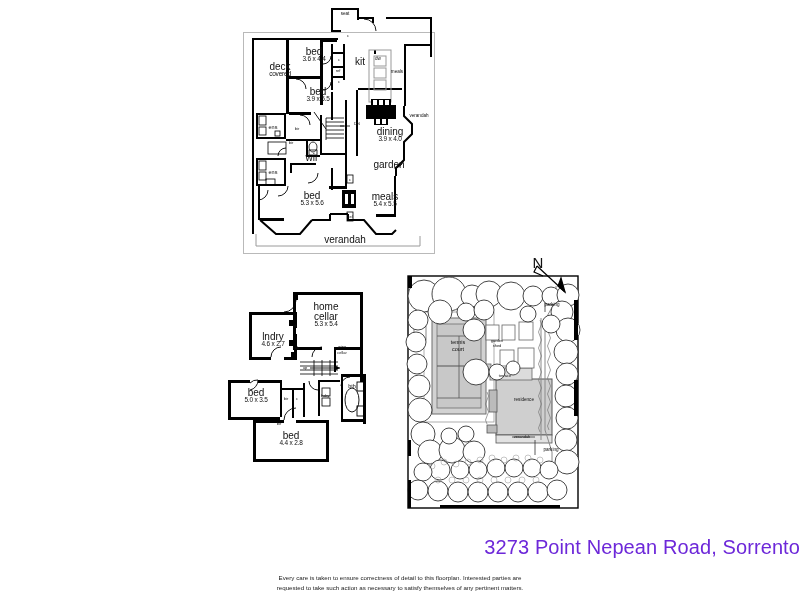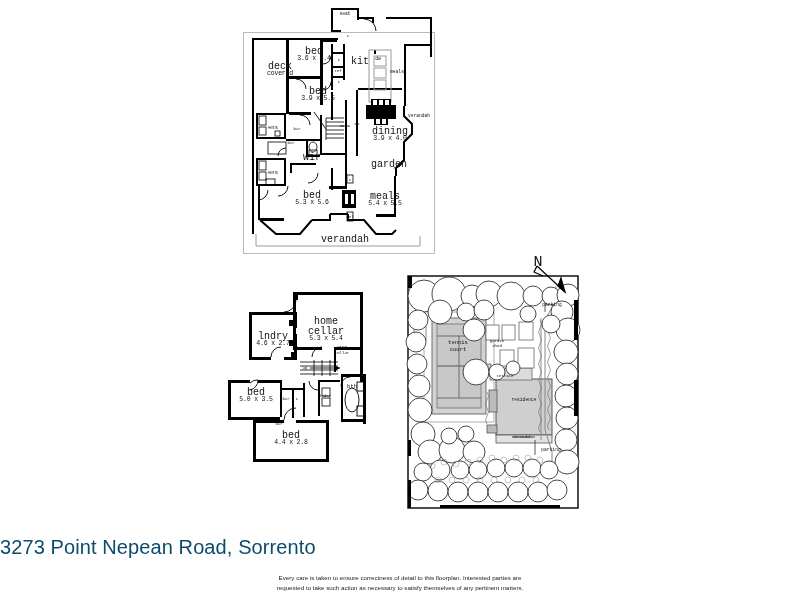--- a/index.html
+++ b/index.html
@@ -1,30 +1,30 @@
 <!DOCTYPE html>
 <html><head>
 <meta charset="utf-8">
 <title>Floorplan</title>
 <style>
   html,body{margin:0;padding:0;background:#ffffff;}
   body{width:800px;height:600px;font-family:"Liberation Sans",sans-serif;color:#000;overflow:hidden;position:relative;}
   #stage{position:absolute;left:0;top:0;width:800px;height:600px;}
   .abs{position:absolute;}
-  .lbl{position:absolute;font-family:Liberation Mono, monospace;color:#111;line-height:1.0;white-space:nowrap;text-align:center;}
+  .lbl{position:absolute;font-family:Liberation Sans, sans-serif;color:#111;line-height:1.0;white-space:nowrap;text-align:center;}
   .lbl .nm{display:block;}
   .lbl .dim{display:block;font-size:6px;letter-spacing:-0.2px;margin-top:-1px;}
   .ctr{transform:translate(-50%,-50%);}
   .room-med{font-size:10px;}
   .room-med .dim{font-size:6.5px;}
   .tiny{font-size:5.5px;}
   .tiny2{font-size:4.6px;}
   .micro{font-size:4px;}
   .outline{position:absolute;border:1px solid #b9b9b9;box-sizing:border-box;}
-  .title{position:absolute;width:100%;text-align:left;font-size:20px;letter-spacing:0.1px;color:#0c4a6e;}
+  .title{position:absolute;width:100%;text-align:right;font-size:20px;letter-spacing:0.1px;color:#6d28d9;}
   .disc{position:absolute;width:100%;text-align:center;font-size:6.2px;color:#222;line-height:1.55;}
   svg{display:block;overflow:visible;}
 </style>
 </head>
 <body>
 
 <div id="stage">
 
   <div class="outline" style="left:243px;top:32px;width:192px;height:222px;"></div>
 
@@ -435,21 +435,21 @@
   <div class="lbl ctr micro" style="left:297px;top:129px;"><span>bir</span></div>
   <div class="lbl ctr micro" style="left:291px;top:143px;"><span>bir</span></div>
   <div class="lbl ctr micro" style="left:357px;top:124px;"><span>DN</span></div>
   <div class="lbl ctr micro" style="left:338px;top:71px;"><span>ref</span></div>
   <div class="lbl ctr micro" style="left:339px;top:60px;"><span>c</span></div>
   <div class="lbl ctr micro" style="left:339px;top:82px;"><span>c</span></div>
   <div class="lbl ctr micro" style="left:348px;top:36px;"><span>c</span></div>
   <div class="lbl ctr micro" style="left:350px;top:180px;"><span>c</span></div>
   <div class="lbl ctr micro" style="left:350px;top:217px;"><span>cel</span></div>
 
-  <div class="lbl ctr room-med" style="left:326px;top:330px;">
+  <div class="lbl ctr room-med" style="left:326px;top:315px;">
     <span class="nm">home</span>
     <span class="nm">cellar</span>
     <span class="dim">5.3 x 5.4</span>
   </div>
   <div class="lbl ctr room-med" style="left:273px;top:340px;">
     <span class="nm">lndry</span>
     <span class="dim">4.6 x 2.7</span>
   </div>
   <div class="lbl ctr room-med" style="left:256px;top:396px;">
     <span class="nm">bed</span>

